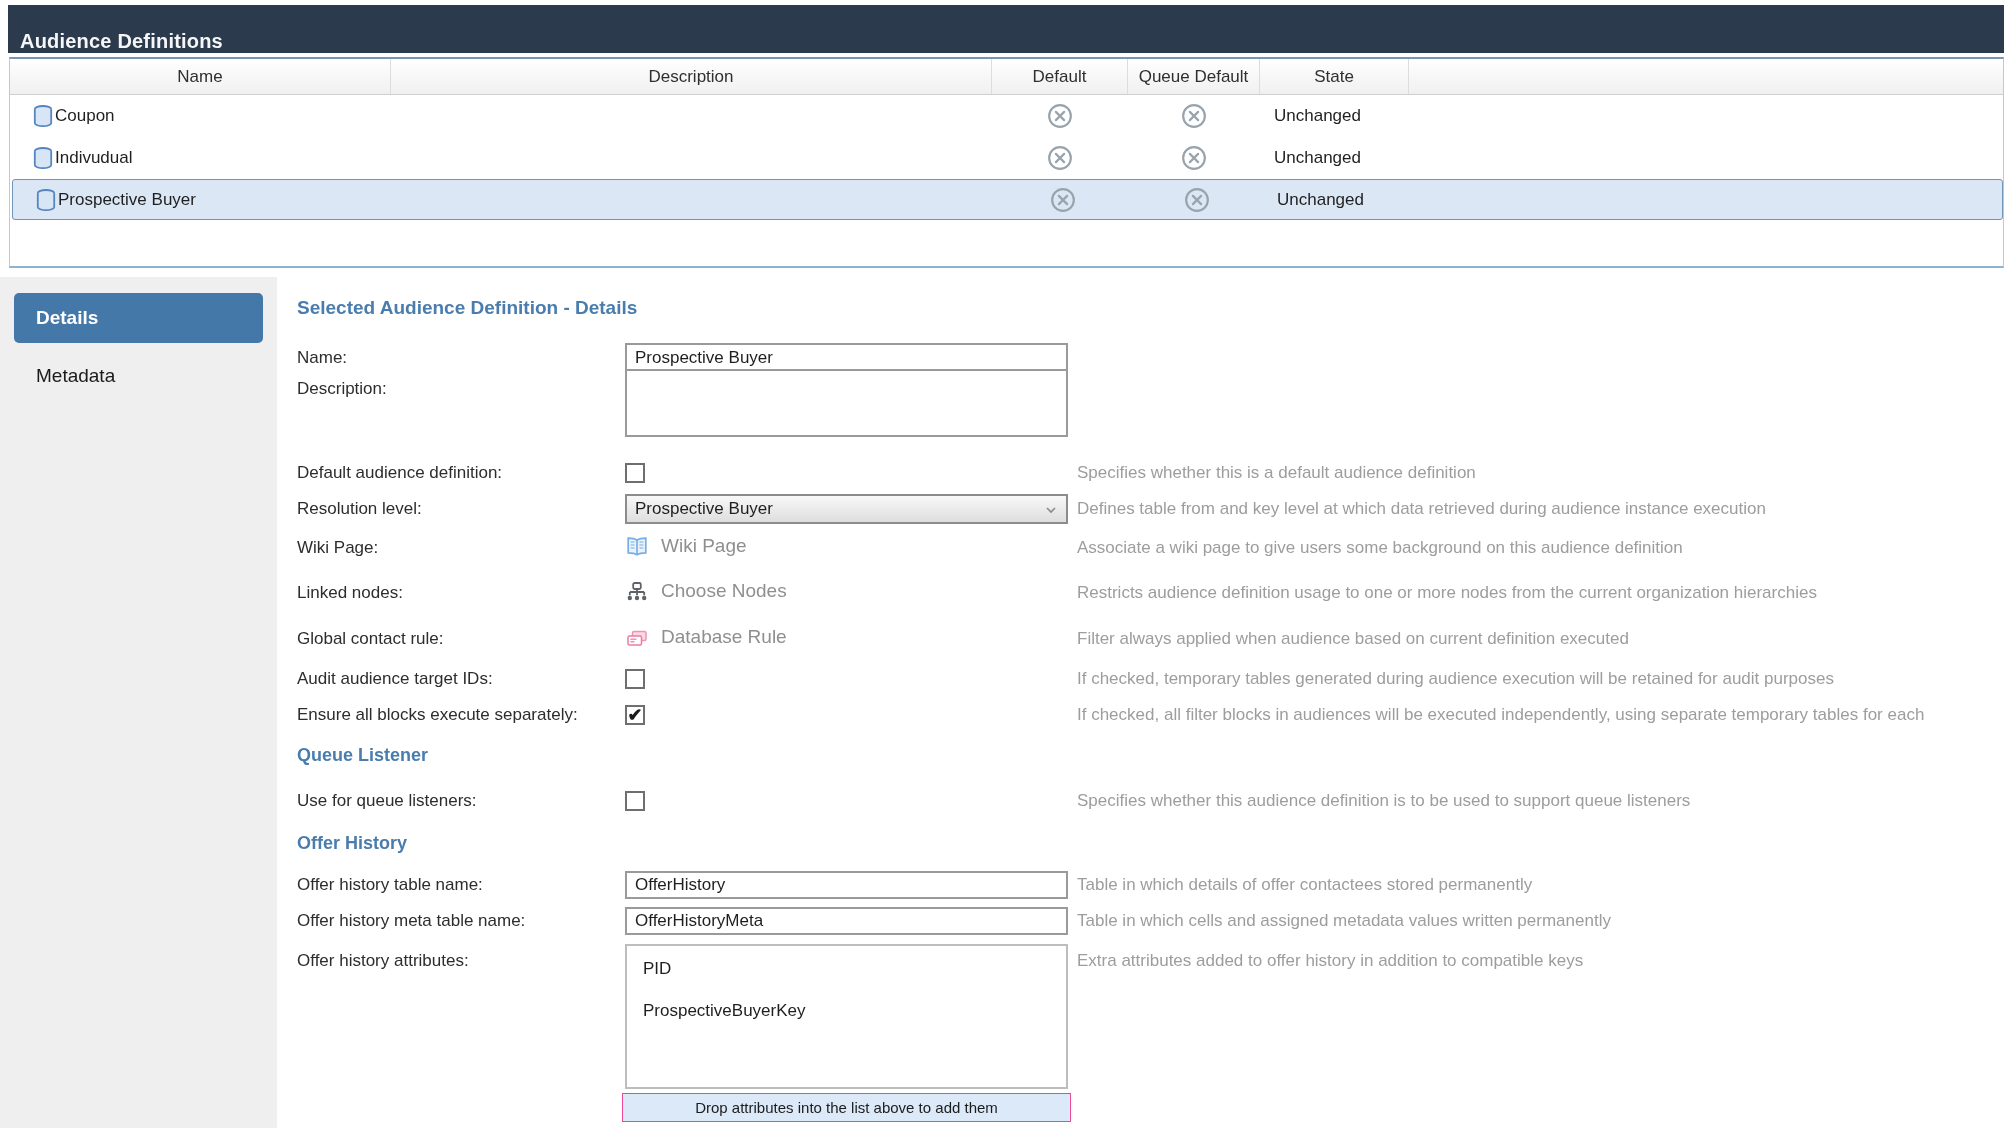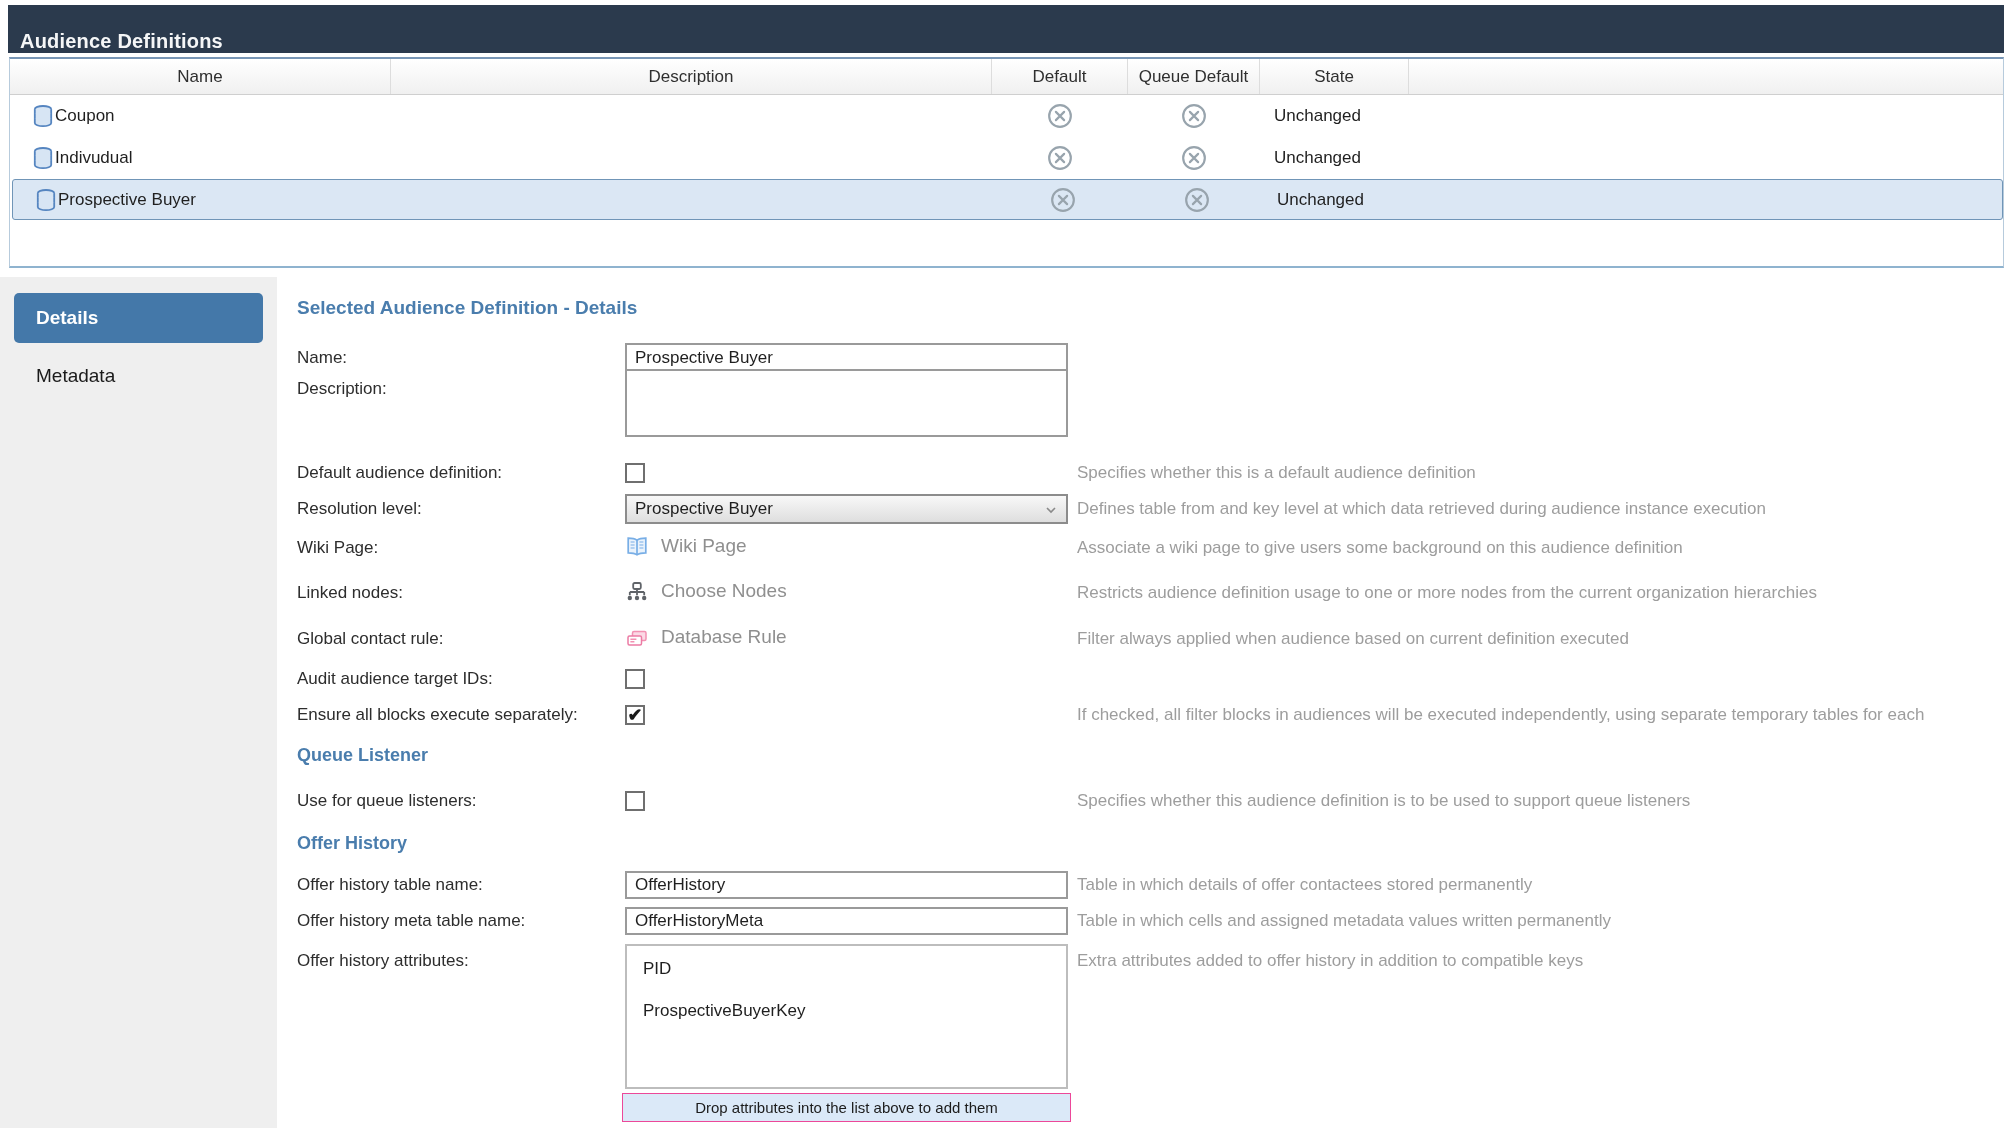--- a/index.html
+++ b/index.html
@@ -257,20 +257,21 @@
         <span>Database Rule</span>
       </div>
       <span class="hlp" style="top:3px;">Filter always applied when audience based on current definition executed</span>
     </div>
 
     <div class="frow" style="top:392px; height:20px;">
       <span class="lbl">Audit audience target IDs:</span>
       <div class="cbx">
         <span></span>
       </div>
+      <span class="hlp">If checked, temporary tables generated during audience execution will be retained for audit purposes</span>
     </div>
 
     <div class="frow" style="top:428px; height:20px;">
       <span class="lbl">Ensure all blocks execute separately:</span>
       <div class="cbx">
         <span>✔</span>
       </div>
       <span class="hlp">If checked, all filter blocks in audiences will be executed independently, using separate temporary tables for each</span>
     </div>
 

